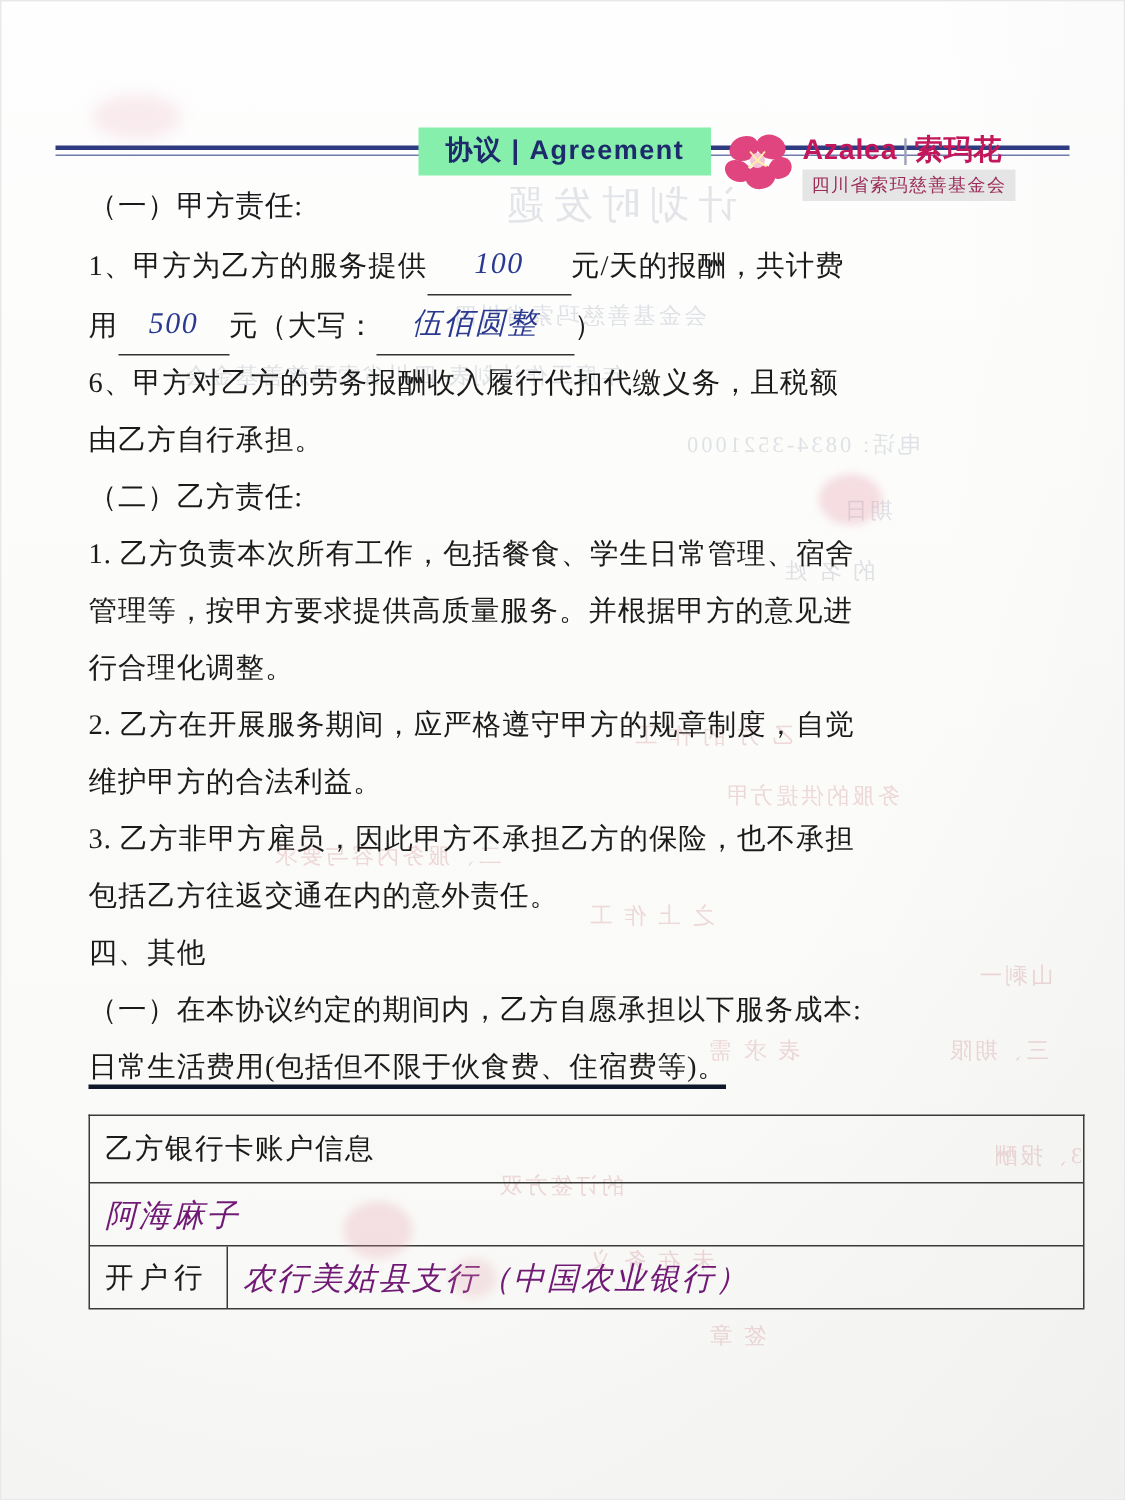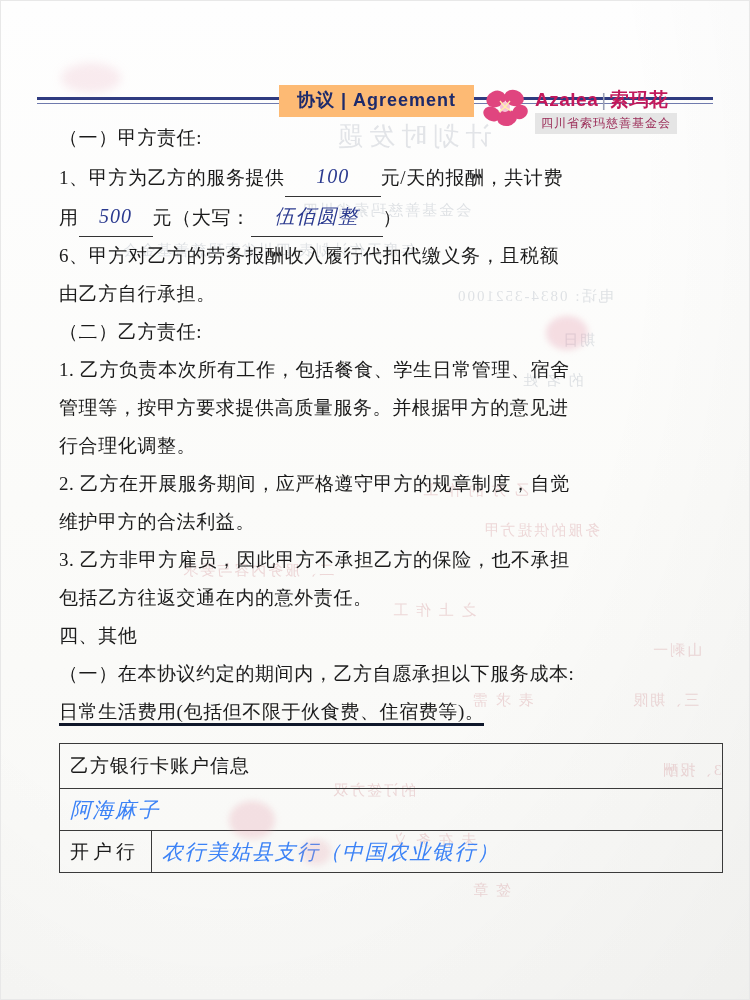--- a/index.html
+++ b/index.html
@@ -68,21 +68,21 @@
   .header-rule.thin {
     top: 62px;
     height: 1px;
     background: #6f7aad;
   }
   .agreement-badge {
     position: absolute;
     top: 44px;
     left: 278px;
     padding: 3px 18px 5px 18px;
-    background: #fdba74;
+    background: #86efac;
     color: #1d2a6b;
     font-weight: bold;
     font-size: 18px;
     letter-spacing: 1px;
     font-family: "Liberation Sans", sans-serif;
     white-space: nowrap;
   }
   .agreement-badge .cn { font-family: "Liberation Serif", serif; }
   .logo {
     position: absolute;
@@ -194,21 +194,21 @@
   }
   .tcell-value {
     flex: 1;
     padding: 5px 10px;
     box-sizing: border-box;
     display: flex;
     align-items: center;
   }
   .tcell-value .hand {
     font-size: 21px;
-    color: #3b82f6;
+    color: #701a75;
     letter-spacing: 1.5px;
     text-align: right;
   }
   .tcell-value .hand.num {
     font-size: 20px;
     letter-spacing: 2px;
   }
 
   
   .smudge {

